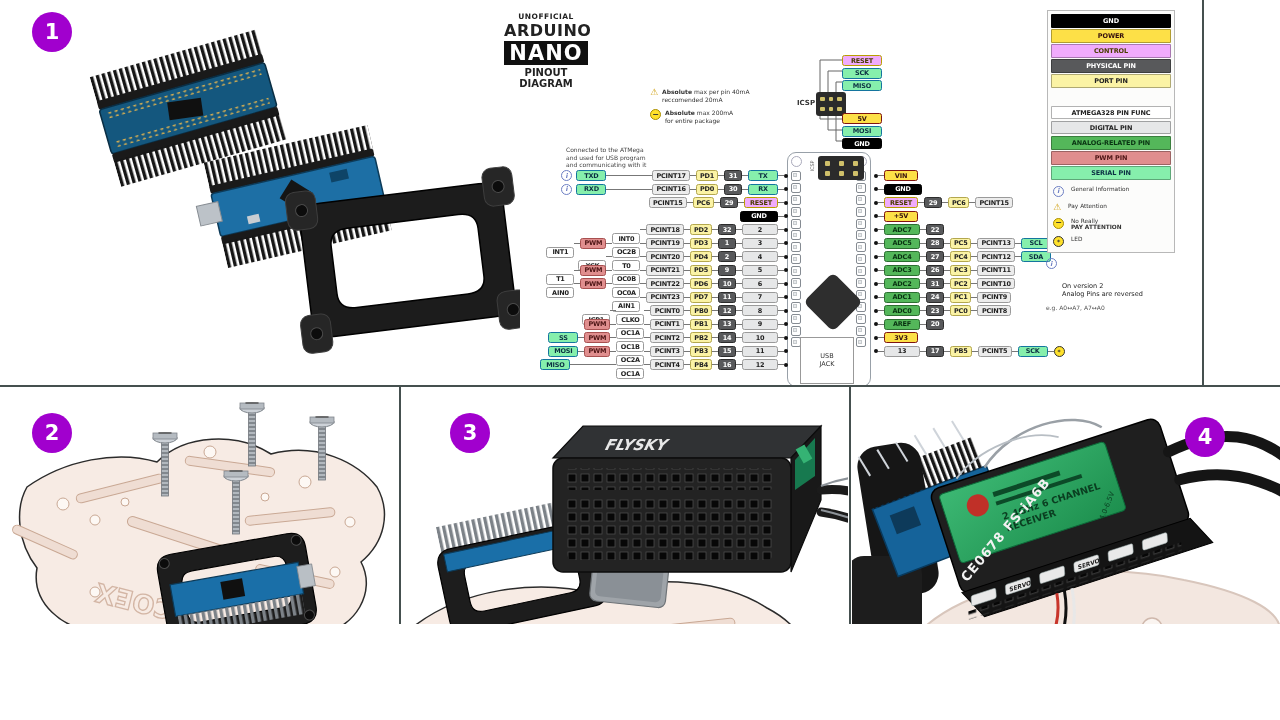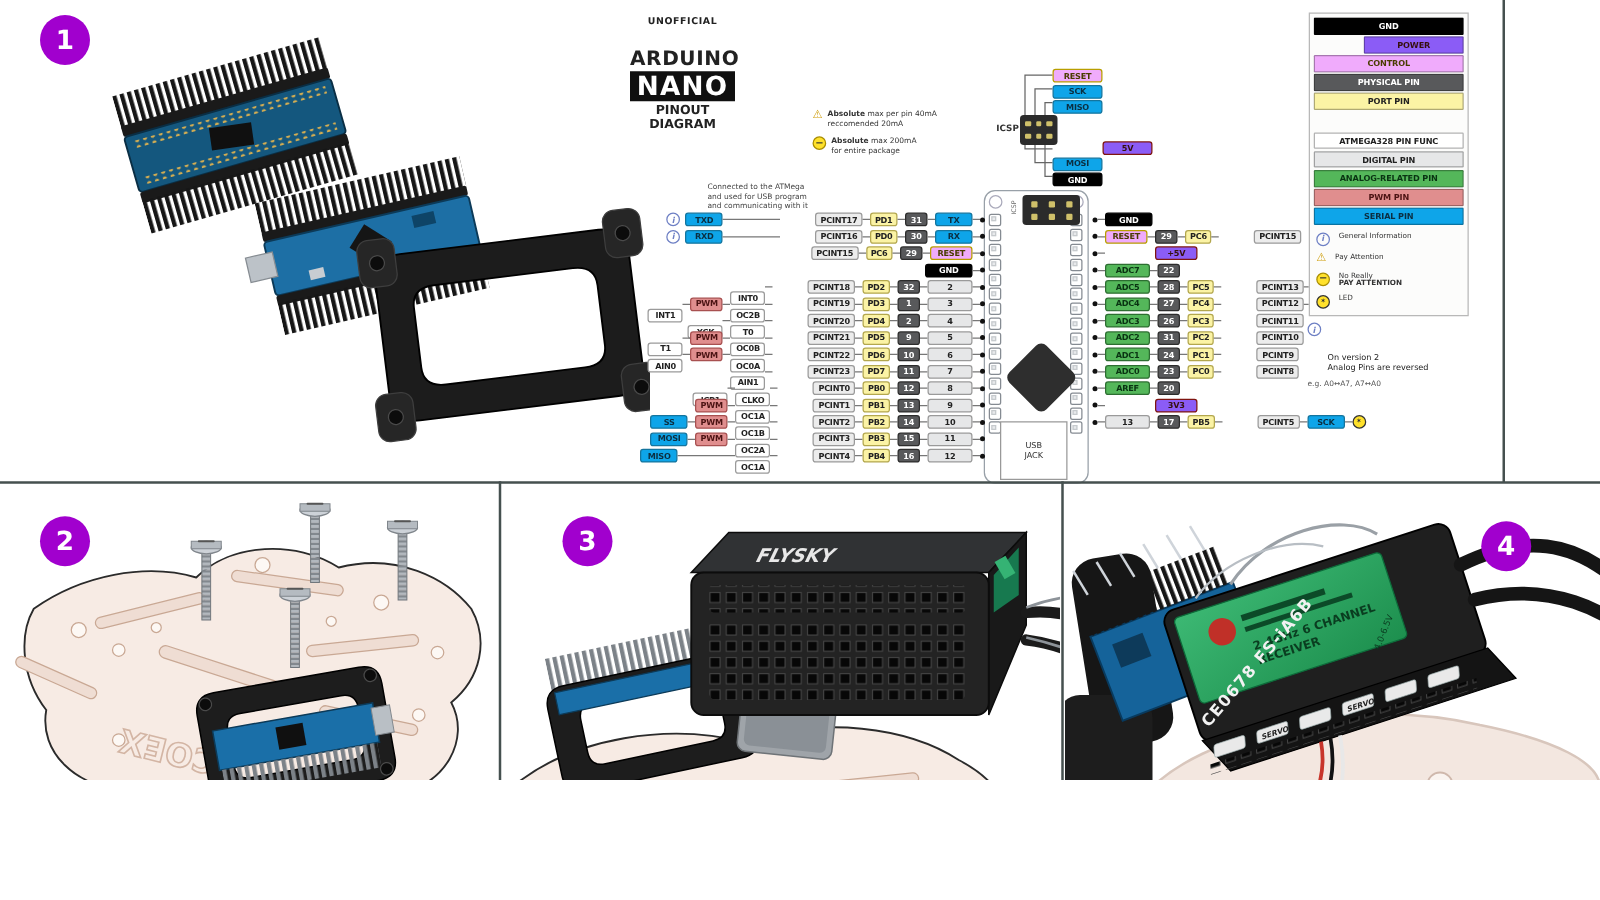--- a/index.html
+++ b/index.html
@@ -8,21 +8,21 @@
   .abs{position:absolute;}
   
   .vline{position:absolute;width:2px;background:#45504f;}
   .hline{position:absolute;height:2px;background:#45504f;}
   
   .num-circle{position:absolute;width:40px;height:40px;border-radius:50%;background:#A100CE;
     color:#fff;font-size:21px;font-weight:bold;display:flex;align-items:center;justify-content:center;}
   
   #pin-title{left:504px;top:12px;width:84px;text-align:center;}
   #pin-title .t1{font-size:7.5px;font-weight:bold;letter-spacing:.5px;color:#222;}
-  #pin-title .t2{font-size:16px;font-weight:900;letter-spacing:.5px;margin-top:16px;}
+  #pin-title .t2{font-size:16px;font-weight:900;letter-spacing:.5px;margin-top:0;}
   #pin-title .t3{font-size:21px;font-weight:900;background:#101010;color:#fff;padding:0 5px;margin:1px auto 2px;display:inline-block;letter-spacing:1px;}
   #pin-title .t4{font-size:10px;font-weight:bold;color:#222;}
   
   .note-row{display:flex;gap:4px;margin-bottom:6px;align-items:flex-start;}
   .note-txt{font-size:6px;line-height:1.25;color:#333;}
   #warnings{left:650px;top:88px;width:150px;}
   #usb-note{left:566px;top:146px;width:152px;font-size:6px;line-height:1.25;color:#444;white-space:pre-line;}
   #version-note{left:1046px;top:258px;width:170px;}
   #version-note .bold-lines{font-size:6.5px;font-weight:normal;line-height:1.3;color:#222;margin-top:24px;}
   #version-note .ex{font-size:6px;color:#555;margin-top:5px;}
@@ -31,29 +31,29 @@
     color:#6d7fc4;font-size:6.5px;font-weight:bold;font-style:italic;align-items:center;justify-content:center;}
   .ico-warn{flex:none;color:#cf9f0e;font-size:9px;line-height:1;}
   .ico-nr{display:inline-flex;flex:none;width:9px;height:9px;border-radius:50%;background:#ffe12b;border:1px solid #a98d00;
     color:#333;font-size:8px;font-weight:bold;align-items:center;justify-content:center;line-height:1;}
   .ico-led{display:inline-flex;flex:none;width:9px;height:9px;border-radius:50%;background:#ffe12b;border:1px solid #333;
     color:#333;font-size:5.5px;align-items:center;justify-content:center;line-height:1;}
   
   .chip{display:inline-flex;flex:none;align-items:center;justify-content:center;height:11px;padding:0 3px;
     border-radius:2.5px;font-size:6.5px;font-weight:bold;border:1px solid rgba(0,0,0,.35);color:#222;
     box-sizing:border-box;letter-spacing:-.2px;white-space:nowrap;}
-  .c-serial{background:#0ea5e9;border-color:#14759e;color:#0b2f42;min-width:30px;}
+  .c-serial{background:#86efac;border-color:#14759e;color:#0b2f42;min-width:30px;}
   .c-pwm{background:#E08E8E;border-color:#a85050;color:#4c1414;min-width:26px;}
   .c-control{background:#f0abfc;border-color:#b89e00;color:#4a3c00;min-width:34px;}
-  .c-power{background:#8b5cf6;border-color:#7e1410;color:#36100e;min-width:34px;margin-left:40px;}
+  .c-power{background:#fde047;border-color:#7e1410;color:#36100e;min-width:34px;}
   .c-gnd{background:#000;border-color:#000;color:#fff;min-width:38px;}
   .c-phys{background:#58595B;border-color:#2c2c2c;color:#fff;min-width:18px;}
   .c-port{background:#FBF3A5;border-color:#b3a74e;min-width:20px;}
   .c-func{background:#fff;border-color:#9a9a9a;min-width:28px;margin-top:18px;}
-  .c-pcint{background:#ECECEC;border-color:#9a9a9a;min-width:34px;margin-left:28px;}
+  .c-pcint{background:#ECECEC;border-color:#9a9a9a;min-width:34px;}
   .c-digital{background:#E6E7E8;border-color:#9a9a9a;min-width:36px;}
   .c-analog{background:#54B75A;border-color:#2c6e31;color:#093312;min-width:36px;}
   .ln{flex:none;width:6px;height:1px;background:#777;}
   .ln-long{width:46px;}
   .dot{flex:none;width:4px;height:4px;border-radius:50%;background:#111;}
   .prow{height:13.5px;display:flex;align-items:center;}
   .rleft{justify-content:flex-end;}
   #left-rows{left:518px;top:169px;width:270px;}
   #right-rows{left:874px;top:169px;width:330px;}
   .prow .ico-info{margin-right:4px;}
@@ -475,20 +475,25 @@
         <span class="chip c-port">PB4</span>
         <span class="ln"></span>
         <span class="chip c-phys">16</span>
         <span class="ln"></span>
         <span class="chip c-digital">12</span>
         <span class="ln"></span>
         <span class="dot"></span>
       </div>
     </div>
   <div class="abs" id="right-rows">
+      <div class="prow">
+        <span class="dot"></span>
+        <span class="ln"></span>
+        <span class="chip c-power">VIN</span>
+      </div>
       <div class="prow">
         <span class="dot"></span>
         <span class="ln"></span>
         <span class="chip c-gnd">GND</span>
       </div>
       <div class="prow">
         <span class="dot"></span>
         <span class="ln"></span>
         <span class="chip c-control">RESET</span>
         <span class="ln"></span>

